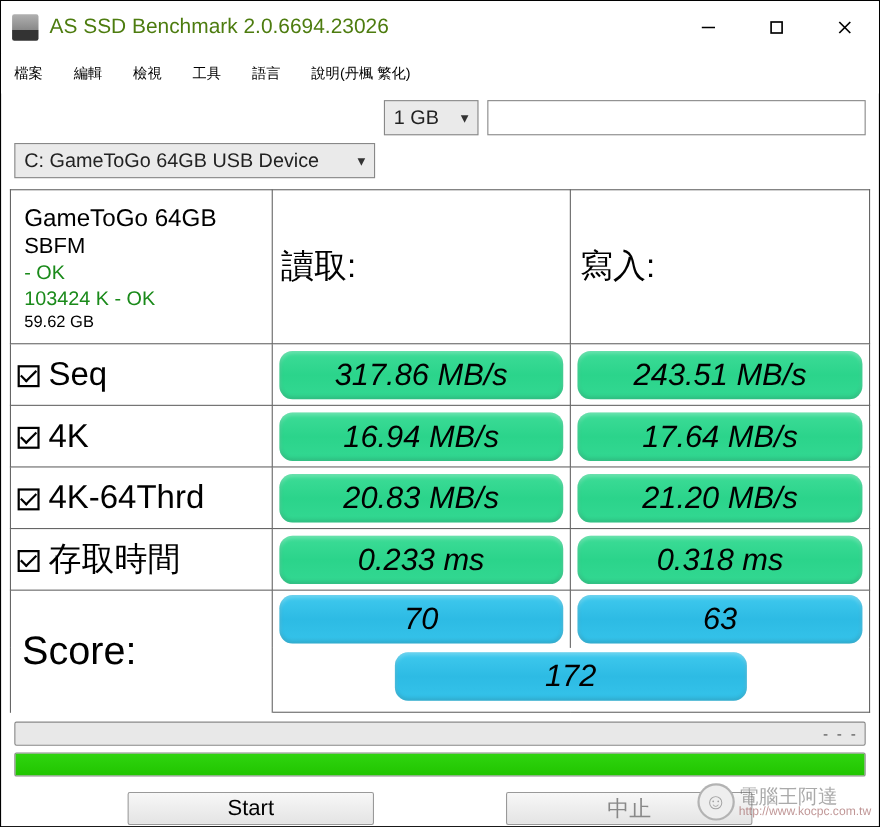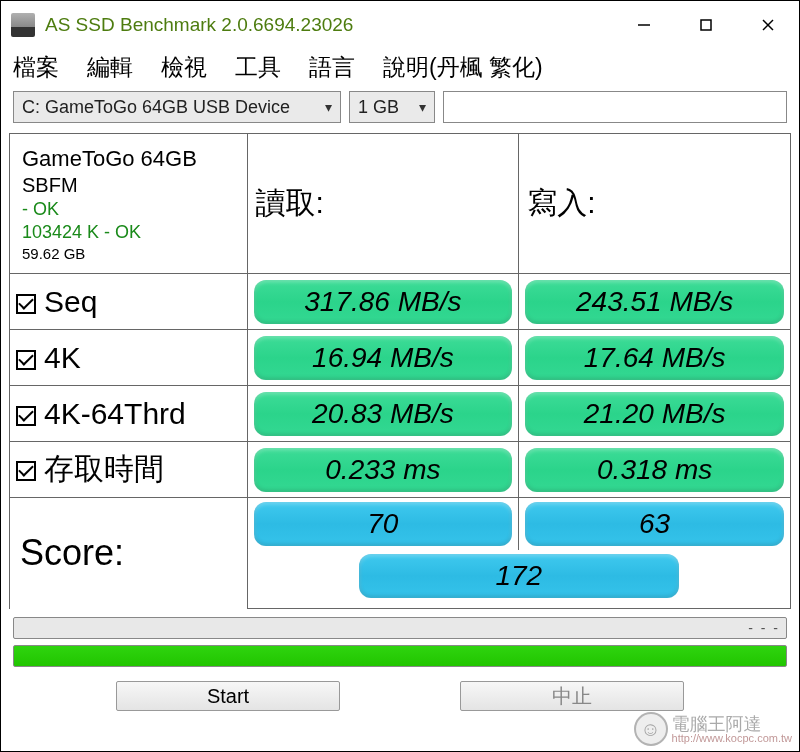--- a/index.html
+++ b/index.html
@@ -53,21 +53,21 @@
   border: none;
 }
 .win-btn svg { width: 14px; height: 14px; }
 .menubar {
   height: 36px;
   background: #fff;
   display: flex;
   align-items: center;
   padding: 0 12px;
   gap: 28px;
-  font-size: 23px;
+  font-size: 13px;
   color: #000;
 }
 .menubar .menu-item { text-decoration: underline dotted transparent; }
 .selectors {
   display: flex;
   align-items: stretch;
   padding: 6px 12px;
   gap: 8px;
 }
 .combo {
@@ -79,21 +79,21 @@
   padding: 0 8px;
   font-size: 18px;
   color: #222;
   position: relative;
 }
 .combo .arrow {
   margin-left: auto;
   font-size: 14px;
   color: #333;
 }
-.combo.device { flex: 0 0 328px; }
+.combo.device { flex: 0 0 328px; margin-top: 39px; }
 .combo.size { flex: 0 0 86px; }
 .blank-field {
   flex: 1;
   height: 32px;
   background: #fff;
   border: 1px solid #888;
 }
 .grid {
   border-collapse: collapse;
   width: calc(100% - 16px);

